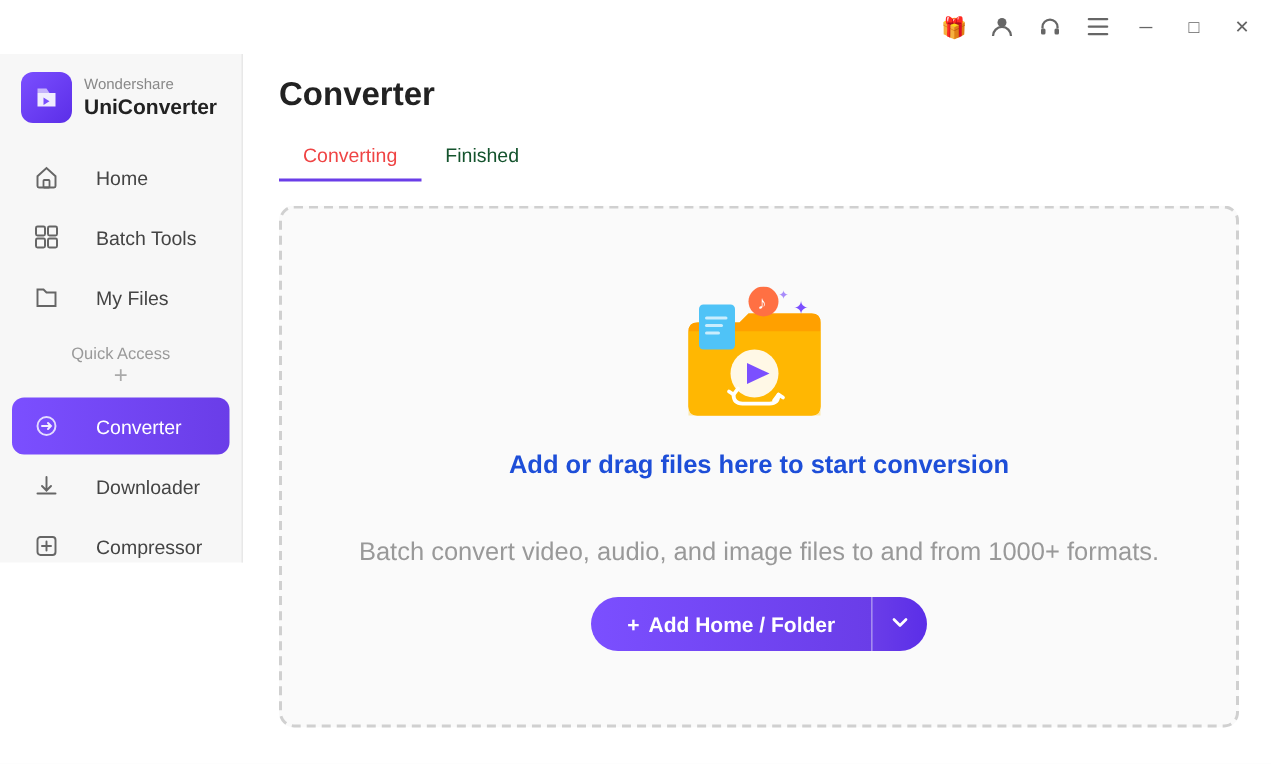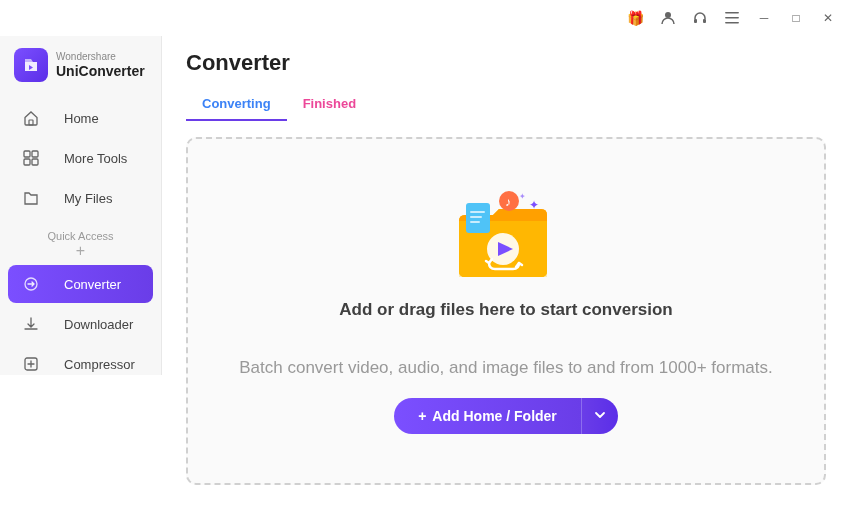--- a/index.html
+++ b/index.html
@@ -161,28 +161,28 @@
     .tabs {
       display: flex;
       gap: 0;
       border-bottom: none;
       margin-bottom: 0;
     }
     .tab {
       padding: 8px 16px;
       font-size: 13px;
       cursor: pointer;
-      color: #ec4899;
+      color: #14532d;
       border-bottom: 2px solid transparent;
-      font-weight: 700;
+      font-weight: 400;
     }
     .tab.active {
-      color: #3b82f6;
+      color: #ef4444;
       border-bottom: 2px solid #6a3de8;
-      font-weight: 700;
+      font-weight: 400;
     }
 
     .content-area {
       flex: 1;
       padding: 16px 24px 24px 24px;
       display: flex;
       flex-direction: column;
     }
 
     .drop-zone {
@@ -208,21 +208,21 @@
 
     
     .folder-svg {
       width: 110px;
       height: 95px;
     }
 
     .drop-title {
       font-size: 17px;
       font-weight: 700;
-      color: #404040;
+      color: #1d4ed8;
       text-align: center;
     }
     .drop-subtitle {
       font-size: 17px;
       color: #999;
       text-align: left;
       margin-top: 26px;
     }
 
     .add-btn-container {
@@ -313,21 +313,21 @@
 
   <div class="nav-item">
     <div class="nav-icon">
       <svg width="16" height="16" viewBox="0 0 16 16" fill="none">
         <rect x="1" y="1" width="6" height="6" rx="1" stroke="#666" stroke-width="1.3" fill="none"></rect>
         <rect x="9" y="1" width="6" height="6" rx="1" stroke="#666" stroke-width="1.3" fill="none"></rect>
         <rect x="1" y="9" width="6" height="6" rx="1" stroke="#666" stroke-width="1.3" fill="none"></rect>
         <rect x="9" y="9" width="6" height="6" rx="1" stroke="#666" stroke-width="1.3" fill="none"></rect>
       </svg>
     </div>
-    <span>More Tools</span>
+    <span>Batch Tools</span>
   </div>
 
   <div class="nav-item">
     <div class="nav-icon">
       <svg width="16" height="16" viewBox="0 0 16 16" fill="none">
         <path d="M2 3h4l2 2h6v9H2V3z" stroke="#666" stroke-width="1.3" fill="none"></path>
       </svg>
     </div>
     <span>My Files</span>
   </div>

